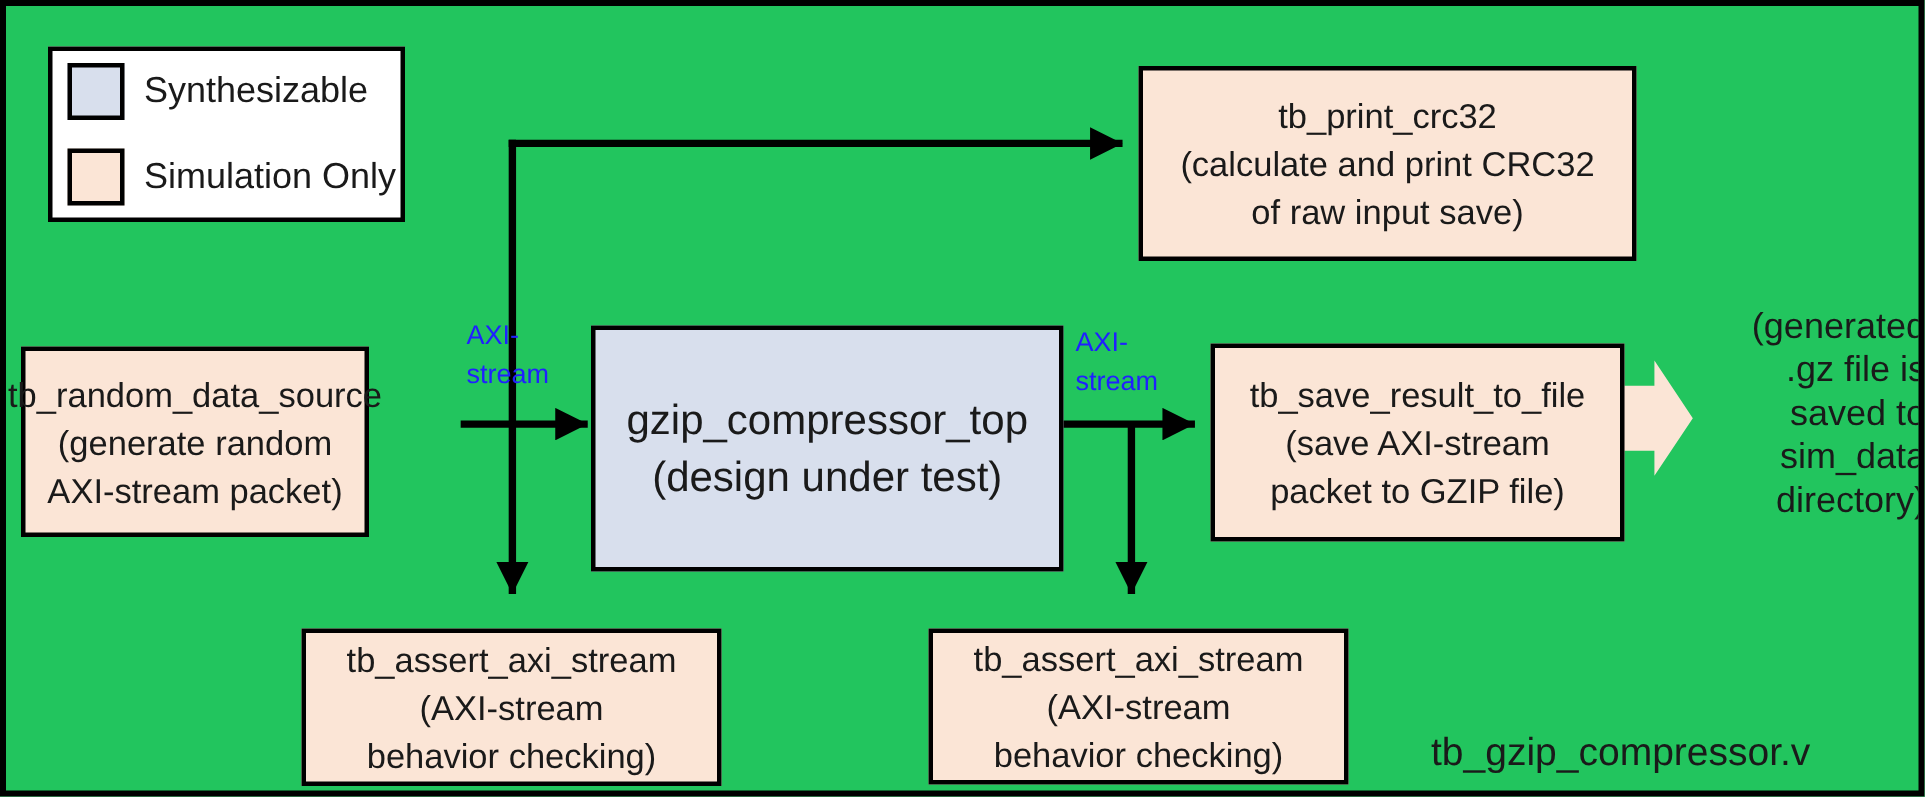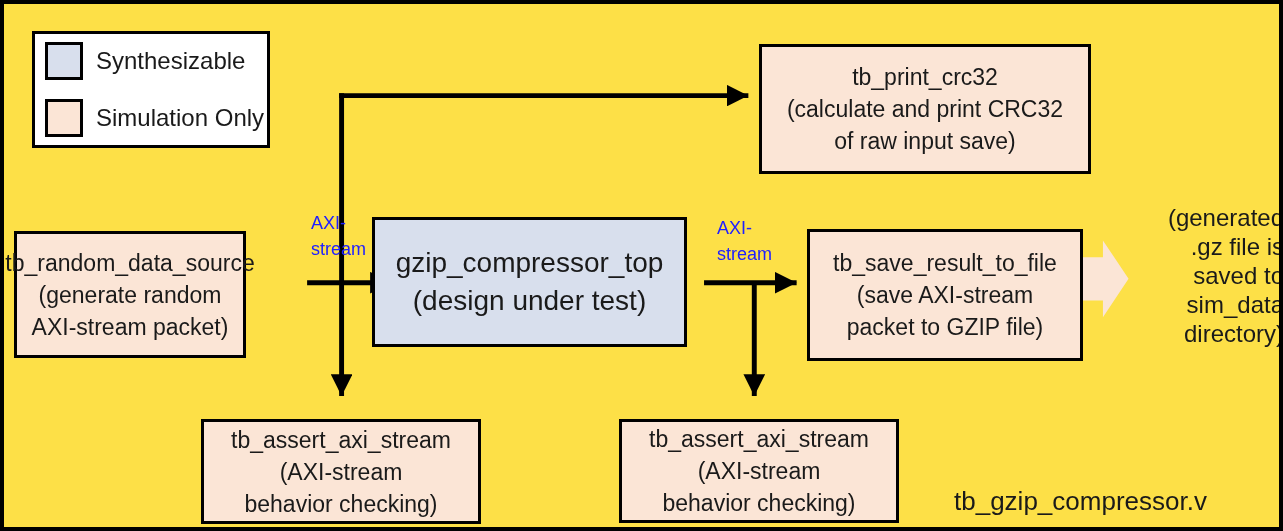--- a/index.html
+++ b/index.html
@@ -12,21 +12,21 @@
   * { box-sizing: border-box; margin: 0; padding: 0; }
   body {
     font-family: "Liberation Sans", sans-serif;
     background: #ffffff;
     color: #1a1a1a;
   }
   .canvas {
     position: relative;
     width: 1283px;
     height: 531px;
-    background: #fde047;
+    background: #22c55e;
     border: 4px solid var(--border);
     overflow: hidden;
     text-decoration: underline;
   }
   svg.arrows {
     position: absolute;
     left: 0; top: 0;
     width: 100%; height: 100%;
   }
   
@@ -69,21 +69,21 @@
     text-align: center;
     font-size: 23px;
     line-height: 32px;
     color: #1a1a1a;
   }
   .node.sim   { background: var(--sim-fill); margin-top: 12px; }
   .node.synth { background: var(--synth-fill); }
   .node .desc { white-space: pre-line; }
   #node-print-crc32   { left: 755px; top: 28px;  width: 332px; height: 130px; }
   #node-random-source { left: 10px;  top: 215px; width: 232px; height: 127px; }
-  #node-dut           { left: 368px; top: 213px; width: 315px; height: 130px; font-size: 28px; line-height: 38px; }
+  #node-dut           { left: 390px; top: 213px; width: 315px; height: 164px; font-size: 28px; line-height: 38px; }
   #node-save-result   { left: 803px; top: 213px; width: 276px; height: 132px; }
   #node-assert-left   { left: 197px; top: 403px; width: 280px; height: 105px; }
   #node-assert-right  { left: 615px; top: 403px; width: 280px; height: 104px; }
   
   .axi-label {
     position: absolute;
     color: var(--axi-label);
     font-size: 18px;
     line-height: 26px;
     white-space: pre-line;

